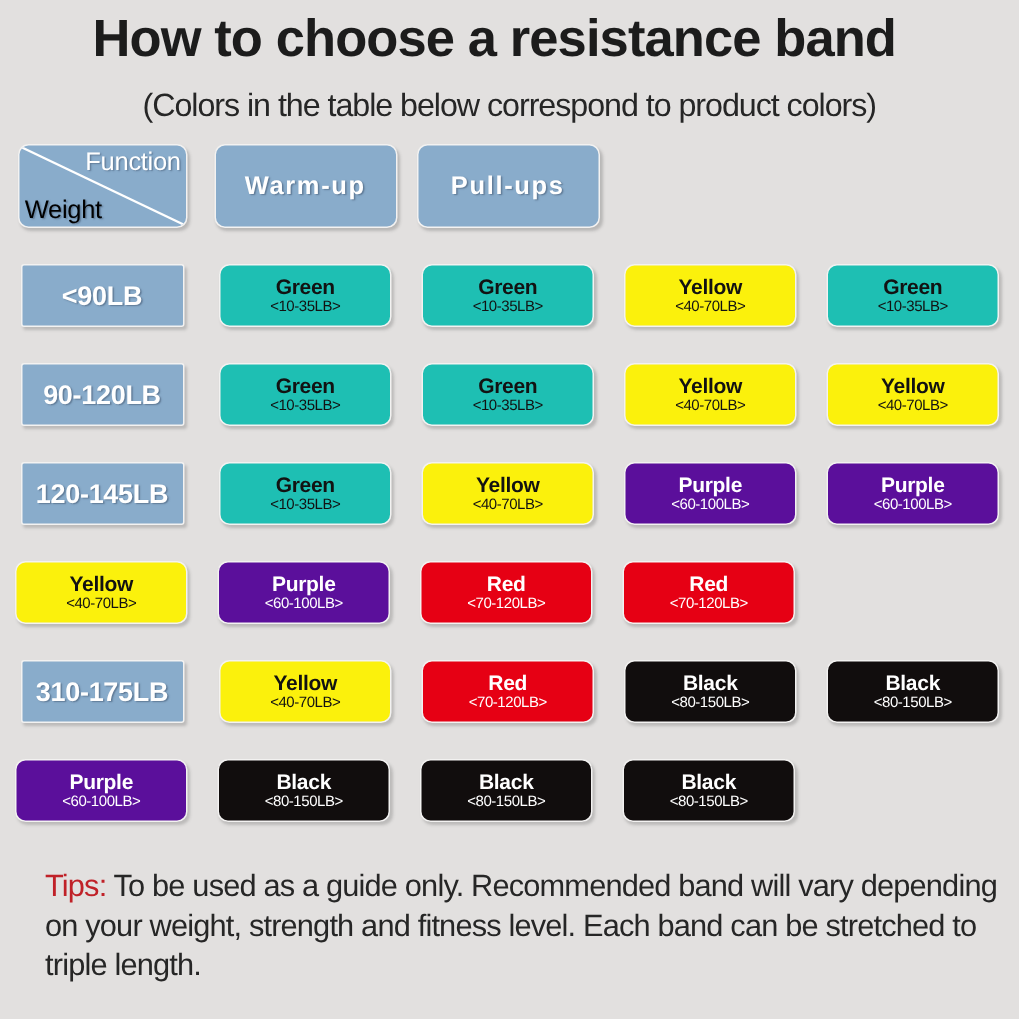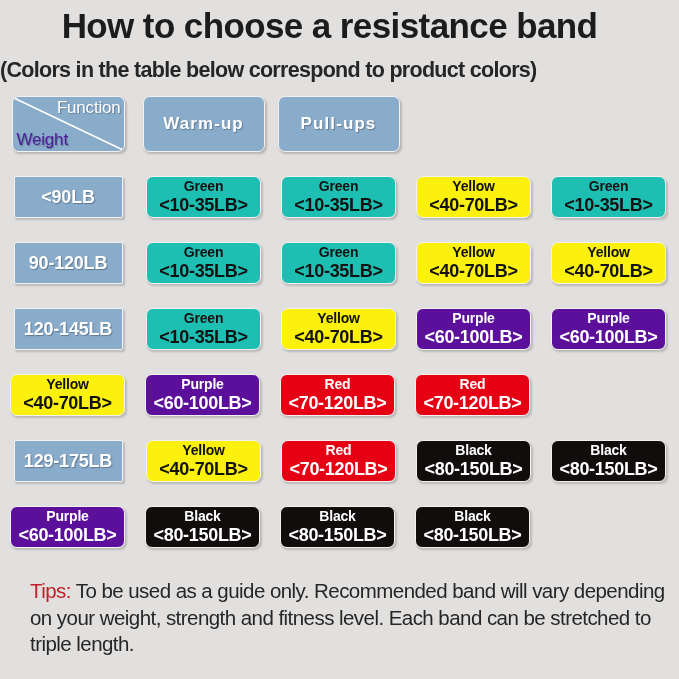--- a/index.html
+++ b/index.html
@@ -13,21 +13,22 @@
 
   
   .title {
     position: absolute; left: 0; top: 6px; width: 659px;
     text-align: center;
     font-size: 35px; font-weight: 700; letter-spacing: -0.6px;
     color: #1c1c1c; white-space: nowrap;
   }
   .subtitle {
     position: absolute; left: 0; top: 58px; width: 679px;
-    font-size: 21.5px; font-weight: 700; letter-spacing: -0.7px;
+    text-align: center;
+    font-size: 21.5px; font-weight: 400; letter-spacing: -0.7px;
     color: #262626; white-space: nowrap;
   }
 
   
   .table { position: absolute; left: 0; top: 96px; width: 679px; }
   .row { display: flex; align-items: flex-start; }
   .cellwrap { flex: 0 0 auto; display: flex; justify-content: center; }
   .c0 { width: 136px; }
   .c1, .c2, .c3, .c4 { width: 135px; }
 
@@ -58,21 +59,21 @@
   }
   .corner svg { position: absolute; inset: 0; width: 100%; height: 100%; }
   .corner .fn {
     position: absolute; right: 3px; top: 1px;
     font-size: 17px; font-weight: 400; color: #ffffff;
     text-shadow: 1px 1px 1px rgba(60,80,105,0.5);
     letter-spacing: -0.2px;
   }
   .corner .wt {
     position: absolute; left: 4px; bottom: 1px;
-    font-size: 17px; font-weight: 400; color: #4c1d95;
+    font-size: 17px; font-weight: 400; color: #000000;
     text-shadow: 1px 1px 1px rgba(60,80,105,0.5);
     letter-spacing: -0.2px;
   }
 
   
   .wcell {
     width: 109px; height: 42px;
     background: #89accb;
     border: 1.6px solid #f3f2f1;
     border-radius: 2px;
@@ -89,21 +90,21 @@
     width: 115px; height: 42px;
     border-radius: 7px;
     border: 1.6px solid #f3f2f1;
     box-shadow: 1.5px 2px 2px rgba(90,90,90,0.28);
     display: flex; flex-direction: column;
     align-items: center; justify-content: center;
     line-height: 1.12;
     white-space: nowrap;
   }
   .band .nm { font-size: 14px; font-weight: 700; letter-spacing: -0.2px; }
-  .band .rg { font-size: 18px; font-weight: 700; letter-spacing: -0.3px; text-align: right; }
+  .band .rg { font-size: 10px; font-weight: 400; letter-spacing: -0.3px; text-align: right; }
 
   .rowgap { height: 24px; }
 
   
   .tips {
     position: absolute; left: 14px; top: 578px; width: 660px;
     font-size: 20.5px; line-height: 1.30; letter-spacing: -0.55px;
     color: #262626;
     margin-left: 16px;
   }
@@ -251,21 +252,21 @@
           <div class="cellwrap c4">
             <div class="band" style="background: rgb(230, 0, 20); color: rgb(255, 255, 255);">
               <span class="nm">Red</span>
               <span class="rg">&lt;70-120LB&gt;</span>
             </div>
           </div>
         </div>
         <div class="rowgap"></div>
         <div class="row">
           <div class="cellwrap c0">
-            <div class="wcell">129-175LB</div>
+            <div class="wcell">310-175LB</div>
           </div>
           <div class="cellwrap c1">
             <div class="band" style="background: rgb(251, 241, 12); color: rgb(18, 18, 18);">
               <span class="nm">Yellow</span>
               <span class="rg">&lt;40-70LB&gt;</span>
             </div>
           </div>
           <div class="cellwrap c2">
             <div class="band" style="background: rgb(230, 0, 20); color: rgb(255, 255, 255);">
               <span class="nm">Red</span>

